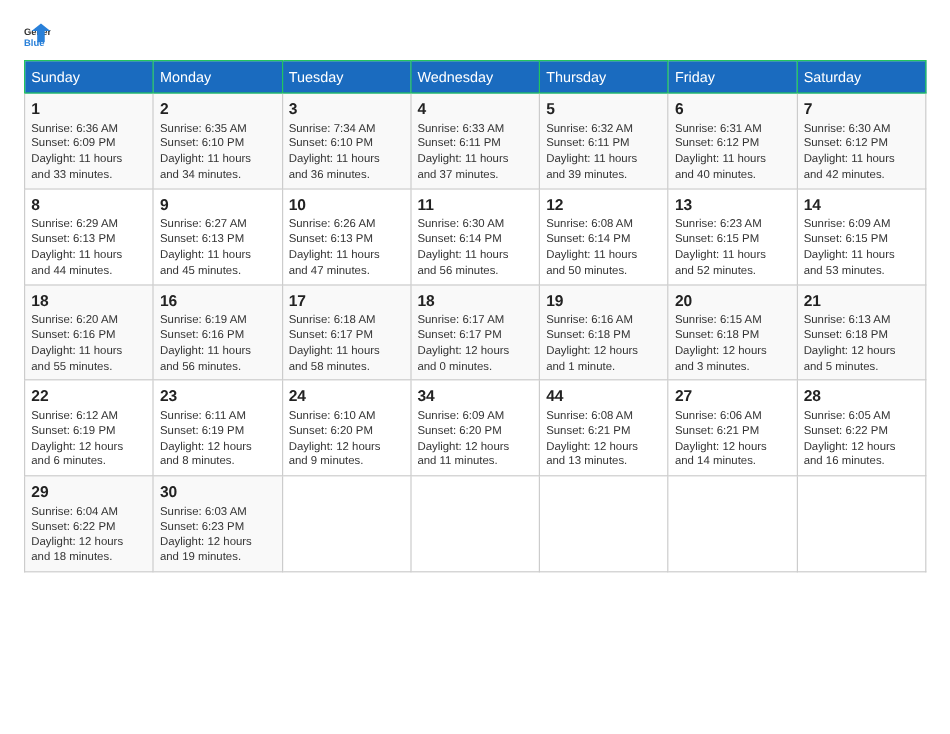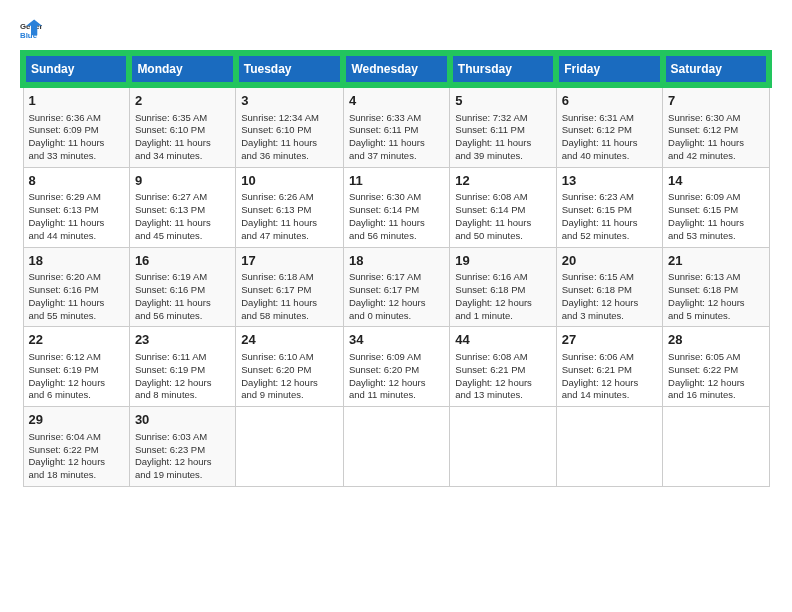--- a/index.html
+++ b/index.html
@@ -57,22 +57,22 @@
       width: 100%;
       border-collapse: collapse;
       font-size: 10px;
     }
     thead tr th {
       background-color: #1a6bbf;
       color: #fff;
       padding: 6px 5px;
       text-align: left;
       font-size: 12px;
-      font-weight: bold;
-      border: 6px solid #22c55e;
+      font-weight: normal;
+      border: 1px solid #22c55e;
     }
     tbody tr td {
       border: 1px solid #ccc;
       padding: 4px 5px;
       vertical-align: top;
       font-size: 9.5px;
       color: #333;
       line-height: 1.35;
       min-height: 70px;
       height: 75px;
@@ -139,35 +139,35 @@
           </td>
           <td>
             <span class="day-num">2</span>
             <div>Sunrise: 6:35 AM</div>
             <div>Sunset: 6:10 PM</div>
             <div>Daylight: 11 hours</div>
             <div>and 34 minutes.</div>
           </td>
           <td>
             <span class="day-num">3</span>
-            <div>Sunrise: 12:34 AM</div>
+            <div>Sunrise: 7:34 AM</div>
             <div>Sunset: 6:10 PM</div>
             <div>Daylight: 11 hours</div>
             <div>and 36 minutes.</div>
           </td>
           <td>
             <span class="day-num">4</span>
             <div>Sunrise: 6:33 AM</div>
             <div>Sunset: 6:11 PM</div>
             <div>Daylight: 11 hours</div>
             <div>and 37 minutes.</div>
           </td>
           <td>
             <span class="day-num">5</span>
-            <div>Sunrise: 7:32 AM</div>
+            <div>Sunrise: 6:32 AM</div>
             <div>Sunset: 6:11 PM</div>
             <div>Daylight: 11 hours</div>
             <div>and 39 minutes.</div>
           </td>
           <td>
             <span class="day-num">6</span>
             <div>Sunrise: 6:31 AM</div>
             <div>Sunset: 6:12 PM</div>
             <div>Daylight: 11 hours</div>
             <div>and 40 minutes.</div>

